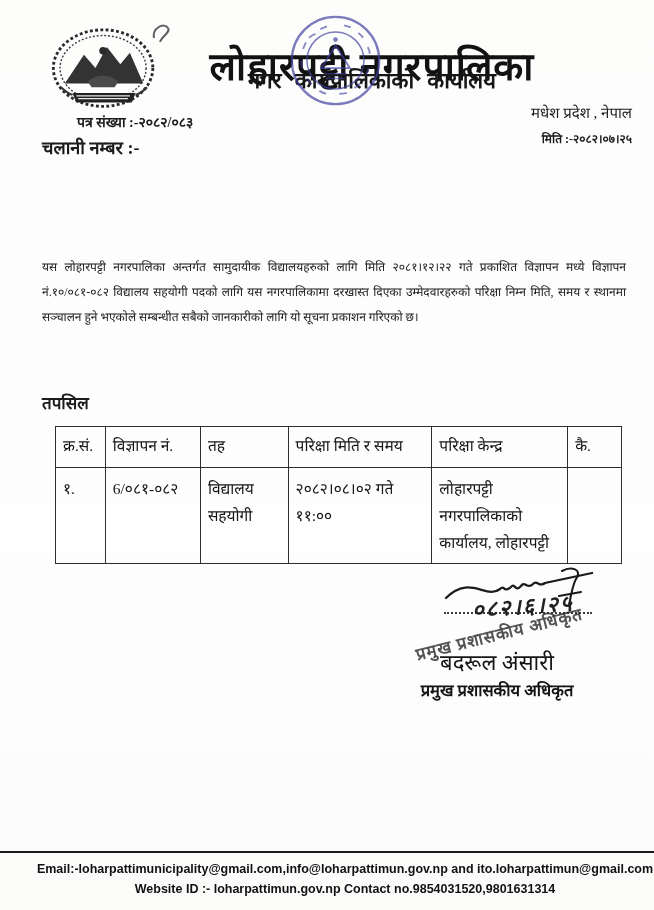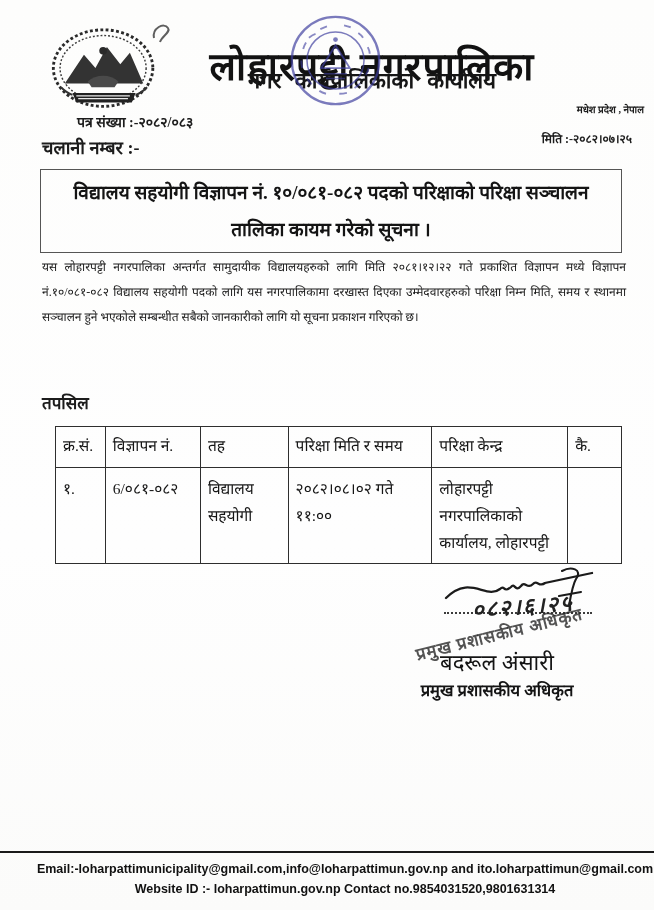--- a/index.html
+++ b/index.html
@@ -17,21 +17,21 @@
   
   .logo{position:absolute;left:46px;top:26px;width:118px;height:88px;}
   .pen-mark{position:absolute;left:150px;top:20px;width:26px;height:26px;opacity:.75;}
   .muni-title{
     position:absolute;left:130px;right:40px;top:12px;
     text-align:center;font-size:39px;font-weight:700;letter-spacing:1px;color:#121212;
   }
   .office-name{position:absolute;left:130px;right:40px;top:64px;text-align:center;font-size:22px;font-weight:700;color:#161616;font-family:Liberation Mono, monospace;}
   .address-line{position:absolute;left:130px;right:40px;top:93px;text-align:center;font-size:16px;font-weight:700;color:#161616;}
   .round-stamp{position:absolute;left:288px;top:13px;width:95px;height:95px;opacity:.85;}
-  .province{position:absolute;right:10px;top:102px;font-size:10px;font-weight:700;}
+  .province{position:absolute;right:22px;top:102px;font-size:15px;font-weight:400;}
   .letter-no{position:absolute;left:42px;top:112px;font-size:14px;font-weight:700;margin-left:35px;}
   .dispatch-no{position:absolute;left:42px;top:135px;font-size:18px;font-weight:700;}
   .doc-date{position:absolute;right:22px;top:130px;font-size:12px;font-weight:700;}
   
   .notice-box{
     position:absolute;left:40px;right:32px;top:169px;height:84px;
     border:1.5px solid #555;
     display:flex;align-items:center;justify-content:center;
     padding:2px 14px;box-sizing:border-box;
   }
@@ -123,23 +123,20 @@
       <path d="M38,64 h24 M40,69 h20" stroke="#3d3d9e" stroke-width="1.6" opacity=".7"></path>
       <circle cx="50" cy="28" r="2.5" fill="#3d3d9e" opacity=".8"></circle>
     </svg>
   </div>
 
   <div class="province">मधेश प्रदेश , नेपाल</div>
   <div class="letter-no">पत्र संख्या :-२०८२/०८३</div>
   <div class="dispatch-no">चलानी नम्बर :-</div>
   <div class="doc-date">मिति :-२०८२।०७।२५</div>
 
-  <div class="notice-box">
-    <span>विद्यालय सहयोगी विज्ञापन नं. १०/०८१-०८२ पदको परिक्षाको परिक्षा सञ्चालन तालिका कायम गरेको सूचना ।</span>
-  </div>
 
   <p class="body-par">यस लोहारपट्टी नगरपालिका अन्तर्गत सामुदायीक विद्यालयहरुको लागि मिति २०८१।१२।२२ गते प्रकाशित विज्ञापन मध्ये विज्ञापन नं.१०/०८१-०८२ विद्यालय सहयोगी पदको लागि यस नगरपालिकामा दरखास्त दिएका उम्मेदवारहरुको परिक्षा निम्न मिति, समय र स्थानमा सञ्चालन हुने भएकोले सम्बन्धीत सबैको जानकारीको लागि यो सूचना प्रकाशन गरिएको छ।</p>
   <div class="tapasil">तपसिल</div>
 
   <table class="sched-table">
     <colgroup>
       <col class="col-sn">
         <col class="col-adv">
         <col class="col-level">
       <col class="col-date">

